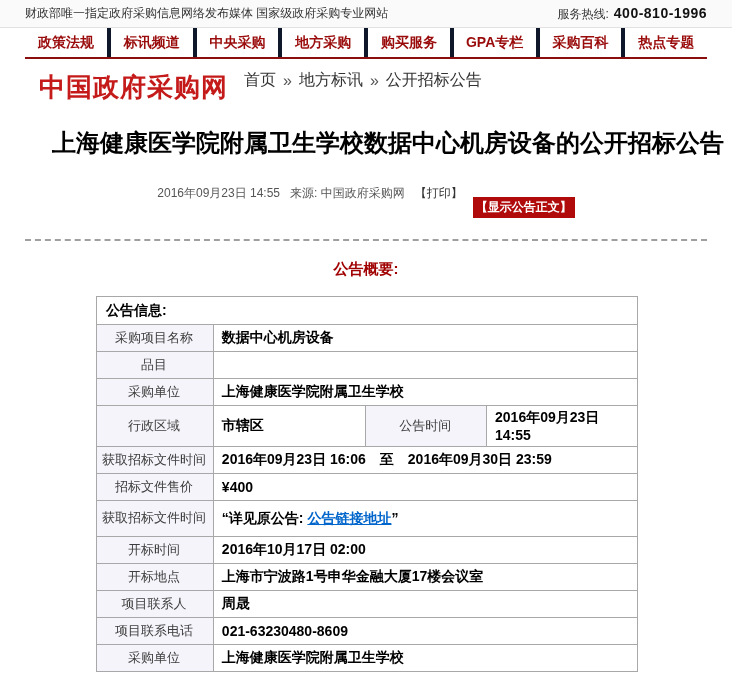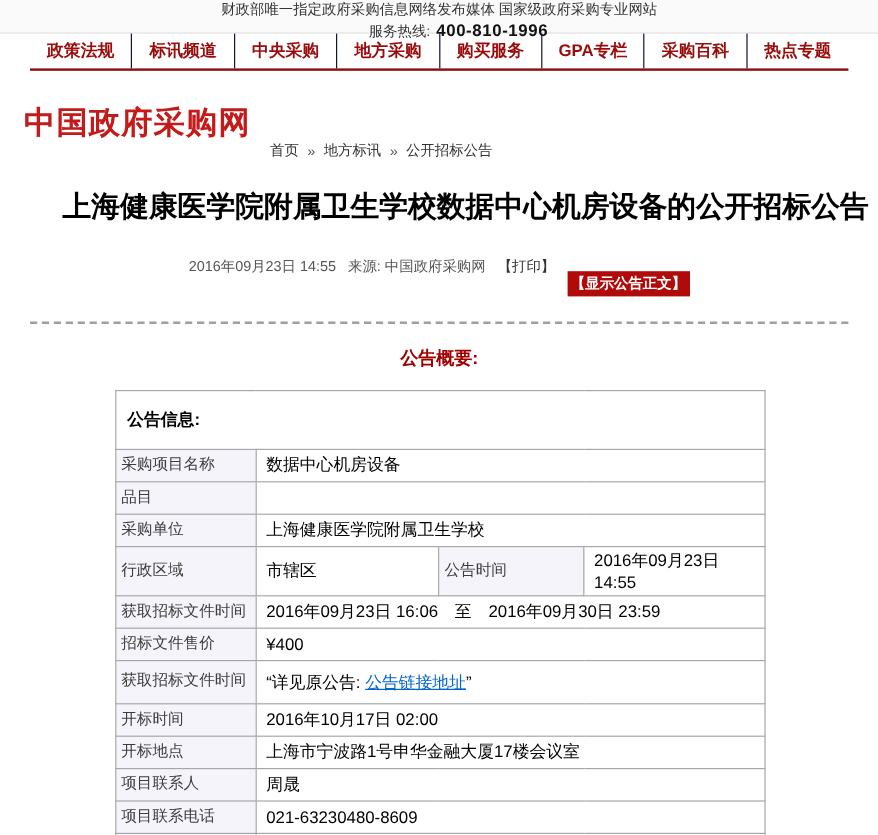--- a/index.html
+++ b/index.html
@@ -1,60 +1,60 @@
 <!DOCTYPE html>
 <html><head>
 <meta charset="utf-8">
 <style>
   * { margin: 0; padding: 0; box-sizing: border-box; }
   html, body { width: 732px; height: 696px; overflow: hidden; background: #fff;
     font-family: "Liberation Sans", "DejaVu Sans", sans-serif; }
 
   
   .topbar { height: 28px; background: #fafafa; border-bottom: 1px solid #e2e2e2;
-    display: flex; align-items: center; justify-content: space-between; padding: 0 25px; flex-direction: column; }
+    display: flex; align-items: center; justify-content: space-between; padding: 0 25px; }
   .topbar-left { font-size: 12px; color: #333; }
   .topbar-right { font-size: 12px; color: #333; display: flex; align-items: baseline; gap: 5px; margin-left: 32px; }
   .hotline-number { font-weight: bold; font-size: 14px; color: #111; letter-spacing: .5px; }
 
   
   .nav { margin: 0 25px; display: flex; border-bottom: 2px solid #8a0e0e; height: 31px; }
   .nav-item { flex: 1; display: flex; align-items: center; justify-content: center;
     font-size: 14px; font-weight: bold; color: #9a0c0c; cursor: pointer;
-    border-right: 1px solid #0f172a; }
+    border-right: 4px solid #0f172a; }
   .nav-item:last-child { border-right: none; }
 
   
-  .site-header { display: flex; align-items: center; padding: 11px 0 8px 20px; }
+  .site-header { display: flex; align-items: flex-start; padding: 11px 0 8px 39px; }
   .logo { font-size: 26px; font-weight: bold; color: #c41a1a; letter-spacing: 1px; cursor: pointer; }
-  .breadcrumb { margin-left: 16px; font-size: 12px; color: #333; display: flex; gap: 7px; align-items: center; margin-top: 47px; }
+  .breadcrumb { margin-left: 16px; font-size: 16px; color: #333; display: flex; gap: 7px; align-items: center; }
   .crumb-link { cursor: pointer; }
   .crumb-sep { color: #555; }
 
   
   .article-title { text-align: center; font-size: 24px; font-weight: bold; color: #000;
     margin-top: 14px; padding-left: 44px; }
   .article-meta { text-align: center; font-size: 12px; color: #555; margin-top: 10px;
     display: flex; justify-content: center; align-items: center; gap: 10px; }
   .meta-print { color: #333; cursor: pointer; }
   .meta-badge { background: #b00a0a; color: #fff; font-weight: bold; padding: 2px 3px; cursor: pointer; margin-top: 28px; }
 
   .dashed-divider { border-top: 2px dashed #9f9f9f; margin: 21px 25px 0 25px; }
 
   .summary-heading { text-align: center; color: #a00000; font-weight: bold; font-size: 15px;
     margin-top: 19px; }
 
   
   .summary-table { margin: 17px 0 0 96px; width: 542px; border-collapse: collapse;
     table-layout: fixed; }
   .summary-table td { border: 1px solid #a8a8a8; vertical-align: middle; }
-  td.sec-header { height: 49px; font-size: 14px; font-weight: bold; color: #000; padding-left: 9px; }
-  td.lbl { background: #f4f4fa; text-align: left; font-size: 13px; color: #3d3d3d;
-    padding: 3px 6px 3px 4px; height: 27px; line-height: 1.3; font-family: Liberation Mono, monospace; }
-  td.val { font-size: 14px; font-weight: normal; color: #000; padding: 3px 8px 3px 8px; }
+  td.sec-header { height: 28px; font-size: 14px; font-weight: bold; color: #000; padding-left: 9px; }
+  td.lbl { background: #f4f4fa; text-align: center; font-size: 13px; color: #3d3d3d;
+    padding: 3px 6px 3px 4px; height: 27px; line-height: 1.3; }
+  td.val { font-size: 14px; font-weight: bold; color: #000; padding: 3px 8px 3px 8px; }
   tr.tall td { height: 36px; }
   .doc-link { color: #0066cc; text-decoration: underline; cursor: pointer; }
 </style>
 </head>
 <body>
 
 <div class="topbar">
   <div class="topbar-left">财政部唯一指定政府采购信息网络发布媒体 国家级政府采购专业网站</div>
   <div class="topbar-right">
     <span>服务热线:</span>

